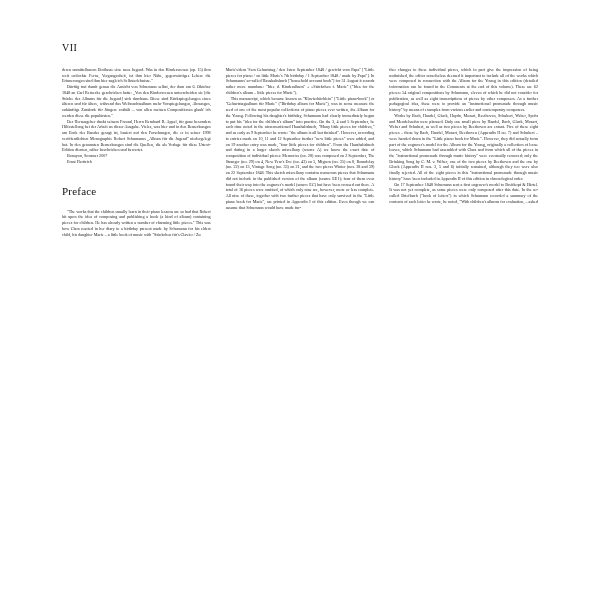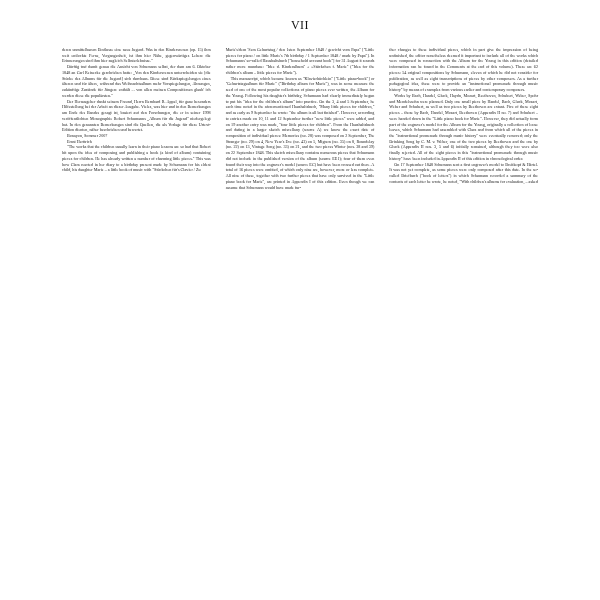--- a/index.html
+++ b/index.html
@@ -15,26 +15,26 @@
     overflow: hidden;
   }
   .page {
     position: relative;
     width: 600px;
     height: 600px;
     box-sizing: border-box;
     padding: 18px 62px 24px 62px;
   }
   .folio {
-    text-align: center;
-    font-size: 12px;
+    font-size: 10px;
     letter-spacing: 0.5px;
     font-family: "Liberation Serif", serif;
     margin-bottom: 14px;
     color: #111;
+    margin-top: 24px;
   }
   .columns {
     display: flex;
     gap: 15px;
     height: 540px;
   }
   .col {
     width: 155px;
     font-size: 4.15px;
     line-height: 1.38;
@@ -75,20 +75,21 @@
   <div class="columns">
 
     <div class="col">
       <p class="noindent">deren unmittelbarem Einflusse eine neue Jugend. Was in den Kinderscenen (op. 15) ihm weit entlockte Ferne, Vergangenheit, ist ihm hier Nähe, gegenwärtiges Leben: die Erinnerungen sind ihm hier zugleich Selbsterlebnisse."</p>
       <p>Dürftig traf damit genau die Ansicht von Schumann selbst, der dam am 6. Oktober 1848 an Carl Reinecke geschrieben hatte: „Von den Kinderscenen unterscheiden sie [die Stücke des Albums für die Jugend] sich durchaus. Diese sind Rückspiegelungen eines älteren und für ältere, während das Weihnachtsalbum mehr Vorspiegelungen, Ahnungen, zukünftige Zustände für Jüngere enthält ... von allen meinen Compositionen glaub' ich werden diese die populärsten."</p>
       <p>Der Herausgeber dankt seinem Freund, Herrn Bernhard R. Appel, für ganz besonders Hilfestellung bei der Arbeit an dieser Ausgabe. Vieles, was hier und in den Bemerkungen am Ende des Bandes gesagt ist, basiert auf den Forschungen, die er in seiner 1998 veröffentlichten Monographie Robert Schumanns „Album für die Jugend" niedergelegt hat. In den genannten Bemerkungen sind die Quellen, die als Vorlage für diese Urtext-Edition dienten, näher beschrieben und bewertet.</p>
       <p class="sig">
         <span class="sig-line">Bonayon, Sommer 2007</span>
         <span class="sig-line">Ernst Herttrich</span>
       </p>
+      <h2 class="heading">Preface</h2>
       <p>"The works that the children usually learn in their piano lessons are so bad that Robert hit upon the idea of composing and publishing a book (a kind of album) containing pieces for children. He has already written a number of charming little pieces." This was how Clara reacted in her diary to a birthday present made by Schumann for his eldest child, his daughter Marie – a little book of music with "Stückchen für's Clavier / Zu</p>
     </div>
 
     <div class="col">
       <p class="noindent">Marie's/dem 'Sem Geburtstag / den 1sten September 1848 / gewicht vom Papa" ["Little pieces for piano / on little Marie's 7th birthday / 1 September 1848 / made by Papa"]. In Schumanns' so-called Haushaltsbuch ["household account book"] for 31 August it sounds rather more mundane: "Idee d. Kinderalbum" « »Stückchen f. Marie" ("Idea for the children's album – little pieces for Marie").</p>
       <p>This manuscript, which became known as "Klavierbüchlein" ["Little piano-book"] or "Geburtstagsalbum für Marie" ("Birthday album for Marie"), was in some measure the seed of one of the most popular collections of piano pieces ever written, the Album for the Young. Following his daughter's birthday, Schumann had clearly immediately begun to put his "idea for the children's album" into practice. On the 3, 4 and 5 September, he each time noted in the aforementioned Haushaltsbuch, "Many little pieces for children," and as early as 9 September he wrote: "the album is all but finished". However, according to entries made on 10, 11 and 12 September further "new little pieces" were added, and on 19 another entry was made, "four little pieces for children". From the Haushaltsbuch and dating in a larger sketch miscellany (source A) we know the exact date of composition of individual pieces: Memories (no. 28) was composed on 2 September, The Stranger (no. 29) on 4, New Year's Eve (no. 43) on 5, Mignon (no. 35) on 8, Roundelay (no. 22) on 13, Vintage Song (no. 33) on 21, and the two pieces Winter (nos. 38 and 39) on 22 September 1848. This sketch miscellany contains numerous pieces that Schumann did not include in the published version of the album (source EE1); four of them even found their way into the engraver's model (source EC) but have been crossed out there. A total of 16 pieces were omitted, of which only nine are, however, more or less complete. All nine of these, together with two further pieces that have only survived in the "Little piano book for Marie", are printed in Appendix I of this edition. Even though we can assume that Schumann would have made fur-</p>
     </div>
 
     <div class="col">
       <p class="noindent">ther changes to these individual pieces, which in part give the impression of being unfinished, the editor nonetheless deemed it important to include all of the works which were composed in connection with the Album for the Young in this edition (detailed information can be found in the Comments at the end of this volume). These are 62 pieces: 54 original compositions by Schumann, eleven of which he did not consider for publication, as well as eight transcriptions of pieces by other composers. As a further pedagogical idea, these were to provide an "instructional promenade through music history" by means of examples from various earlier and contemporary composers.</p>

